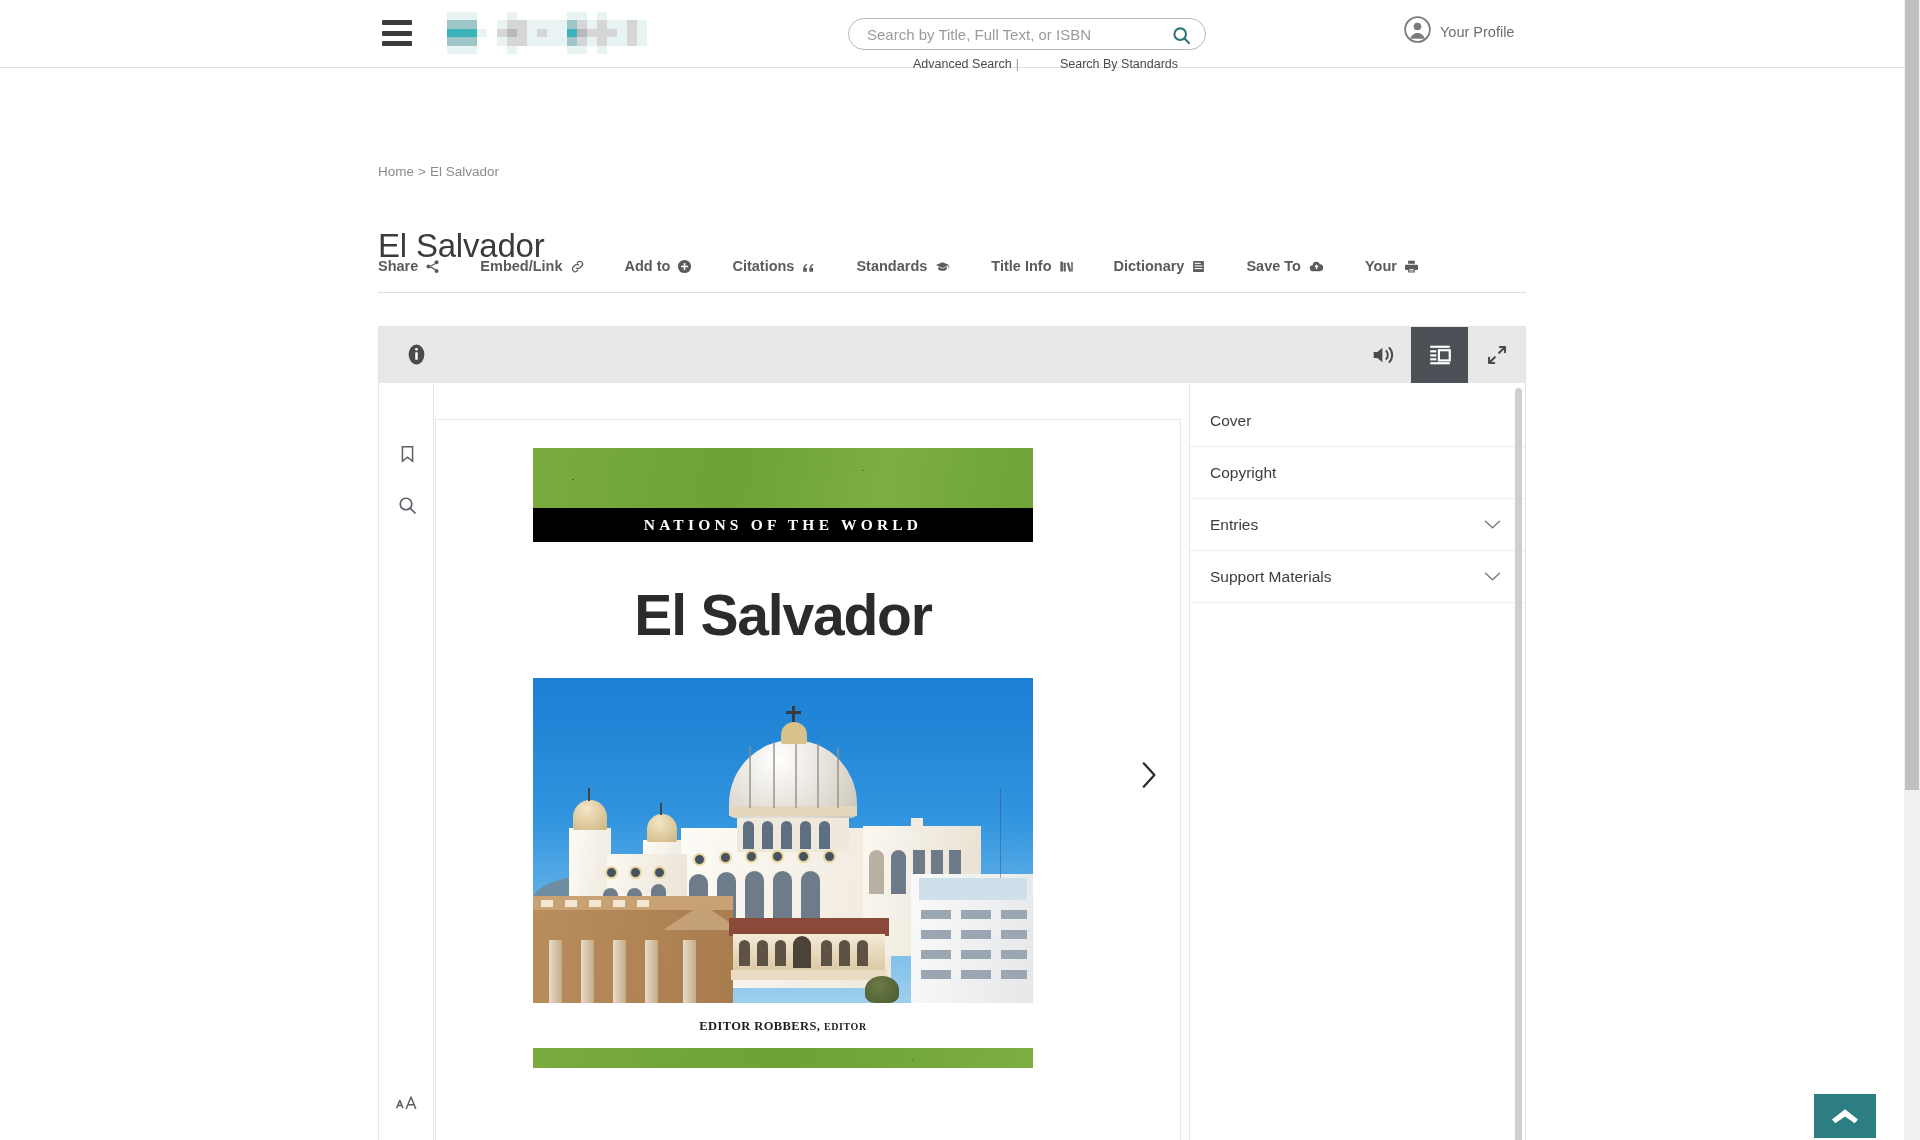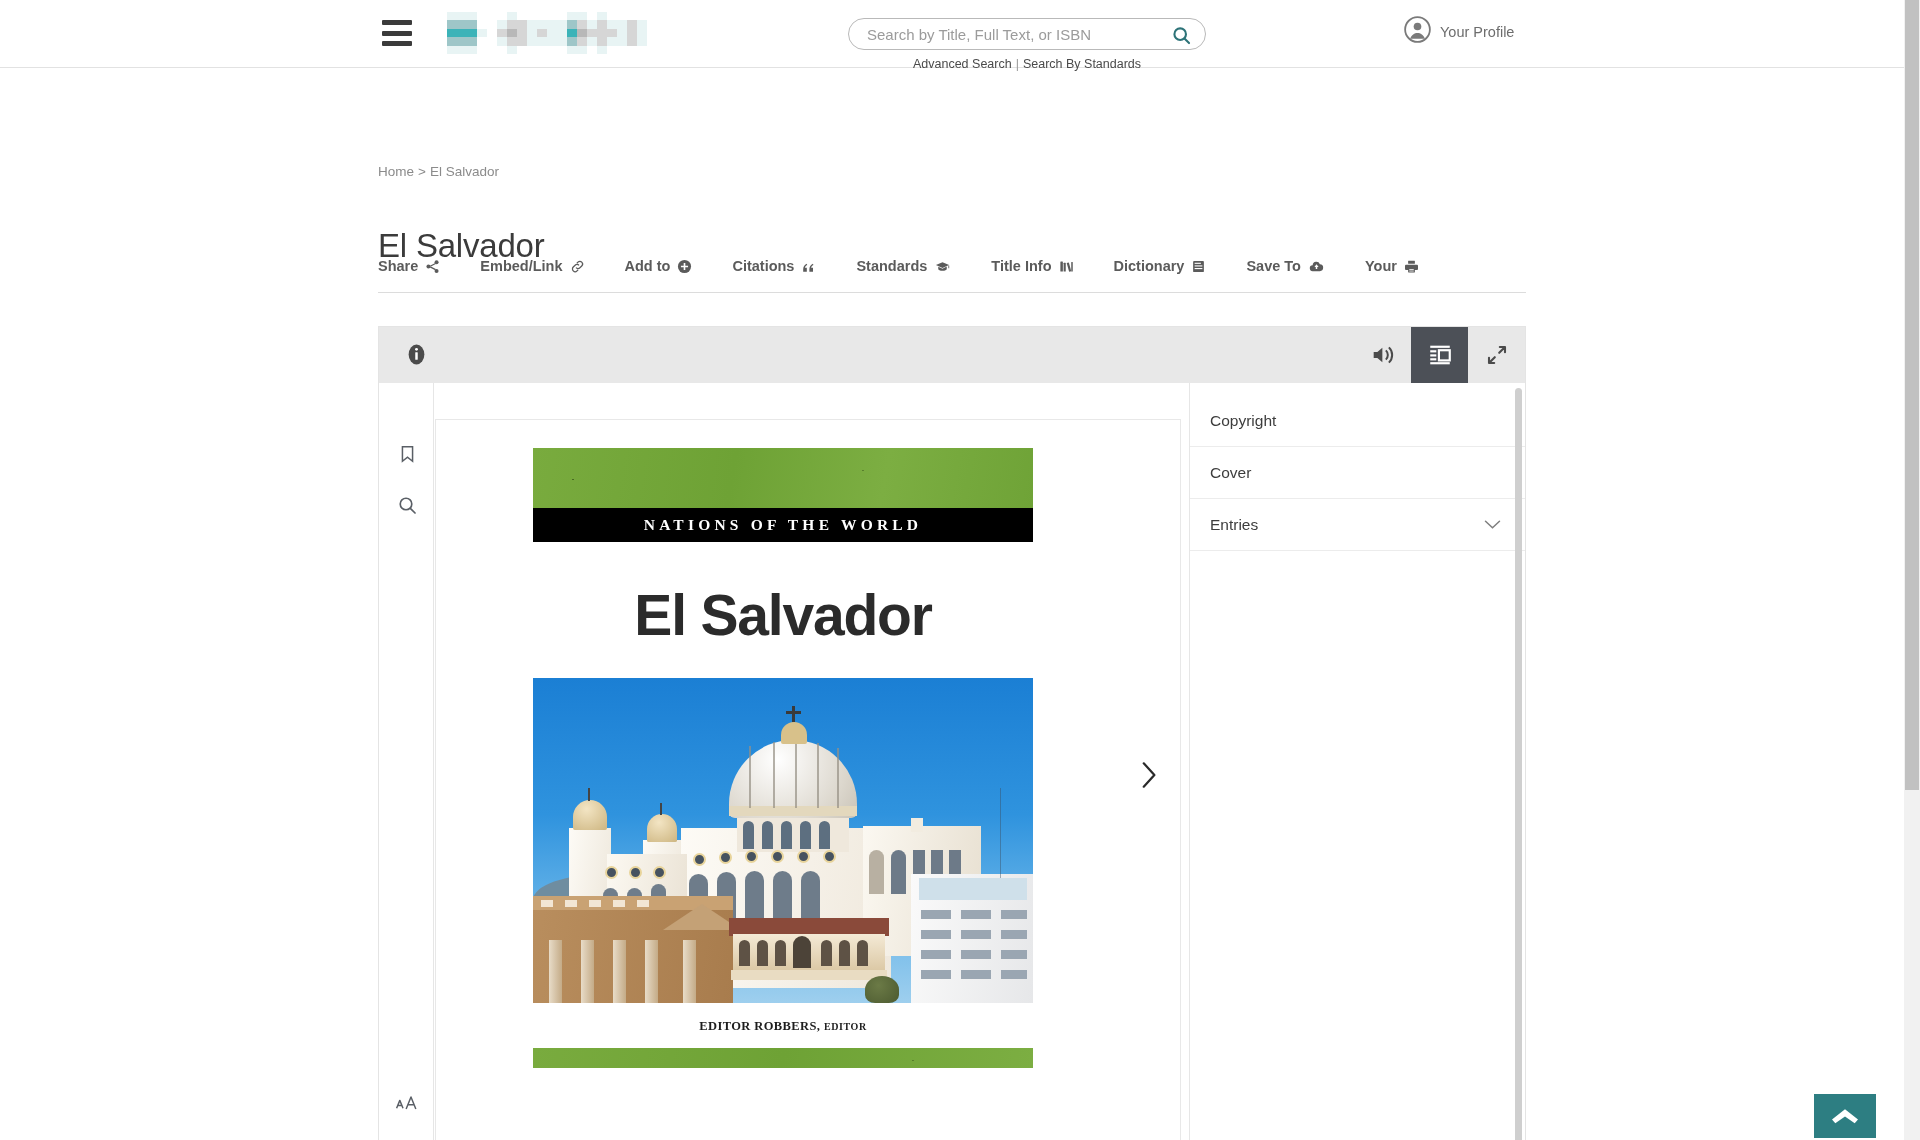--- a/index.html
+++ b/index.html
@@ -46,21 +46,21 @@
   }
   #searchinput::placeholder { color:#9b9b9b; }
   #searchbtn {
     position:absolute; right:12px; top:4px; width:24px; height:24px;
     border:0; background:transparent; cursor:pointer; padding:0;
     display:flex; align-items:center; justify-content:center;
   }
   #subsearch {
     margin-top:7px; text-align:center; font-size:12.5px; color:#4a4a4a;
   }
-  #subsearch a { color:#4a4a4a; text-decoration:none; cursor:pointer; }
+  #subsearch a { color:#4a4a4a; text-decoration:none; cursor:pointer;margin-left:37px; }
   #subsearch .sep { color:#9a9a9a; margin:0 4px; }
 
   #profile {
     position:absolute; left:1404px; top:16px;
     display:flex; align-items:center; gap:9px; cursor:pointer;
   }
   #profile .pname { font-size:14.5px; color:#6d6d6d; }
 
   
   #page { position:relative; width:1920px; }
@@ -692,36 +692,44 @@
           <svg width="26" height="34" viewBox="0 0 24 32" fill="none" stroke="#2a2a2a" stroke-width="2.1" stroke-linecap="round" stroke-linejoin="round">
             <polyline points="8,5 18,16 8,27"></polyline>
           </svg>
         </div>
       </div>
 
       <div id="toc">
         <div id="toclist">
 
           <div class="tocitem">
+            <span>Cover</span>
+          </div>
+
+          <div class="tocitem">
             <span>Copyright</span>
-          </div>
-
-          <div class="tocitem">
-            <span>Cover</span>
           </div>
 
           <div class="tocitem">
             <span>Entries</span>
             <span>
               <svg width="17" height="11" viewBox="0 0 18 11" fill="none" stroke="#7f7f7f" stroke-width="1.6" stroke-linecap="round">
                 <polyline points="1.6,2 9,9 16.4,2"></polyline>
               </svg>
             </span>
           </div>
 
+          <div class="tocitem">
+            <span>Support Materials</span>
+            <span>
+              <svg width="17" height="11" viewBox="0 0 18 11" fill="none" stroke="#7f7f7f" stroke-width="1.6" stroke-linecap="round">
+                <polyline points="1.6,2 9,9 16.4,2"></polyline>
+              </svg>
+            </span>
+          </div>
 
         </div>
         <div id="tocscroll"></div>
       </div>
 
     </div>
   </div>
 
   <div id="backtotop">
     <div id="bttbox">

